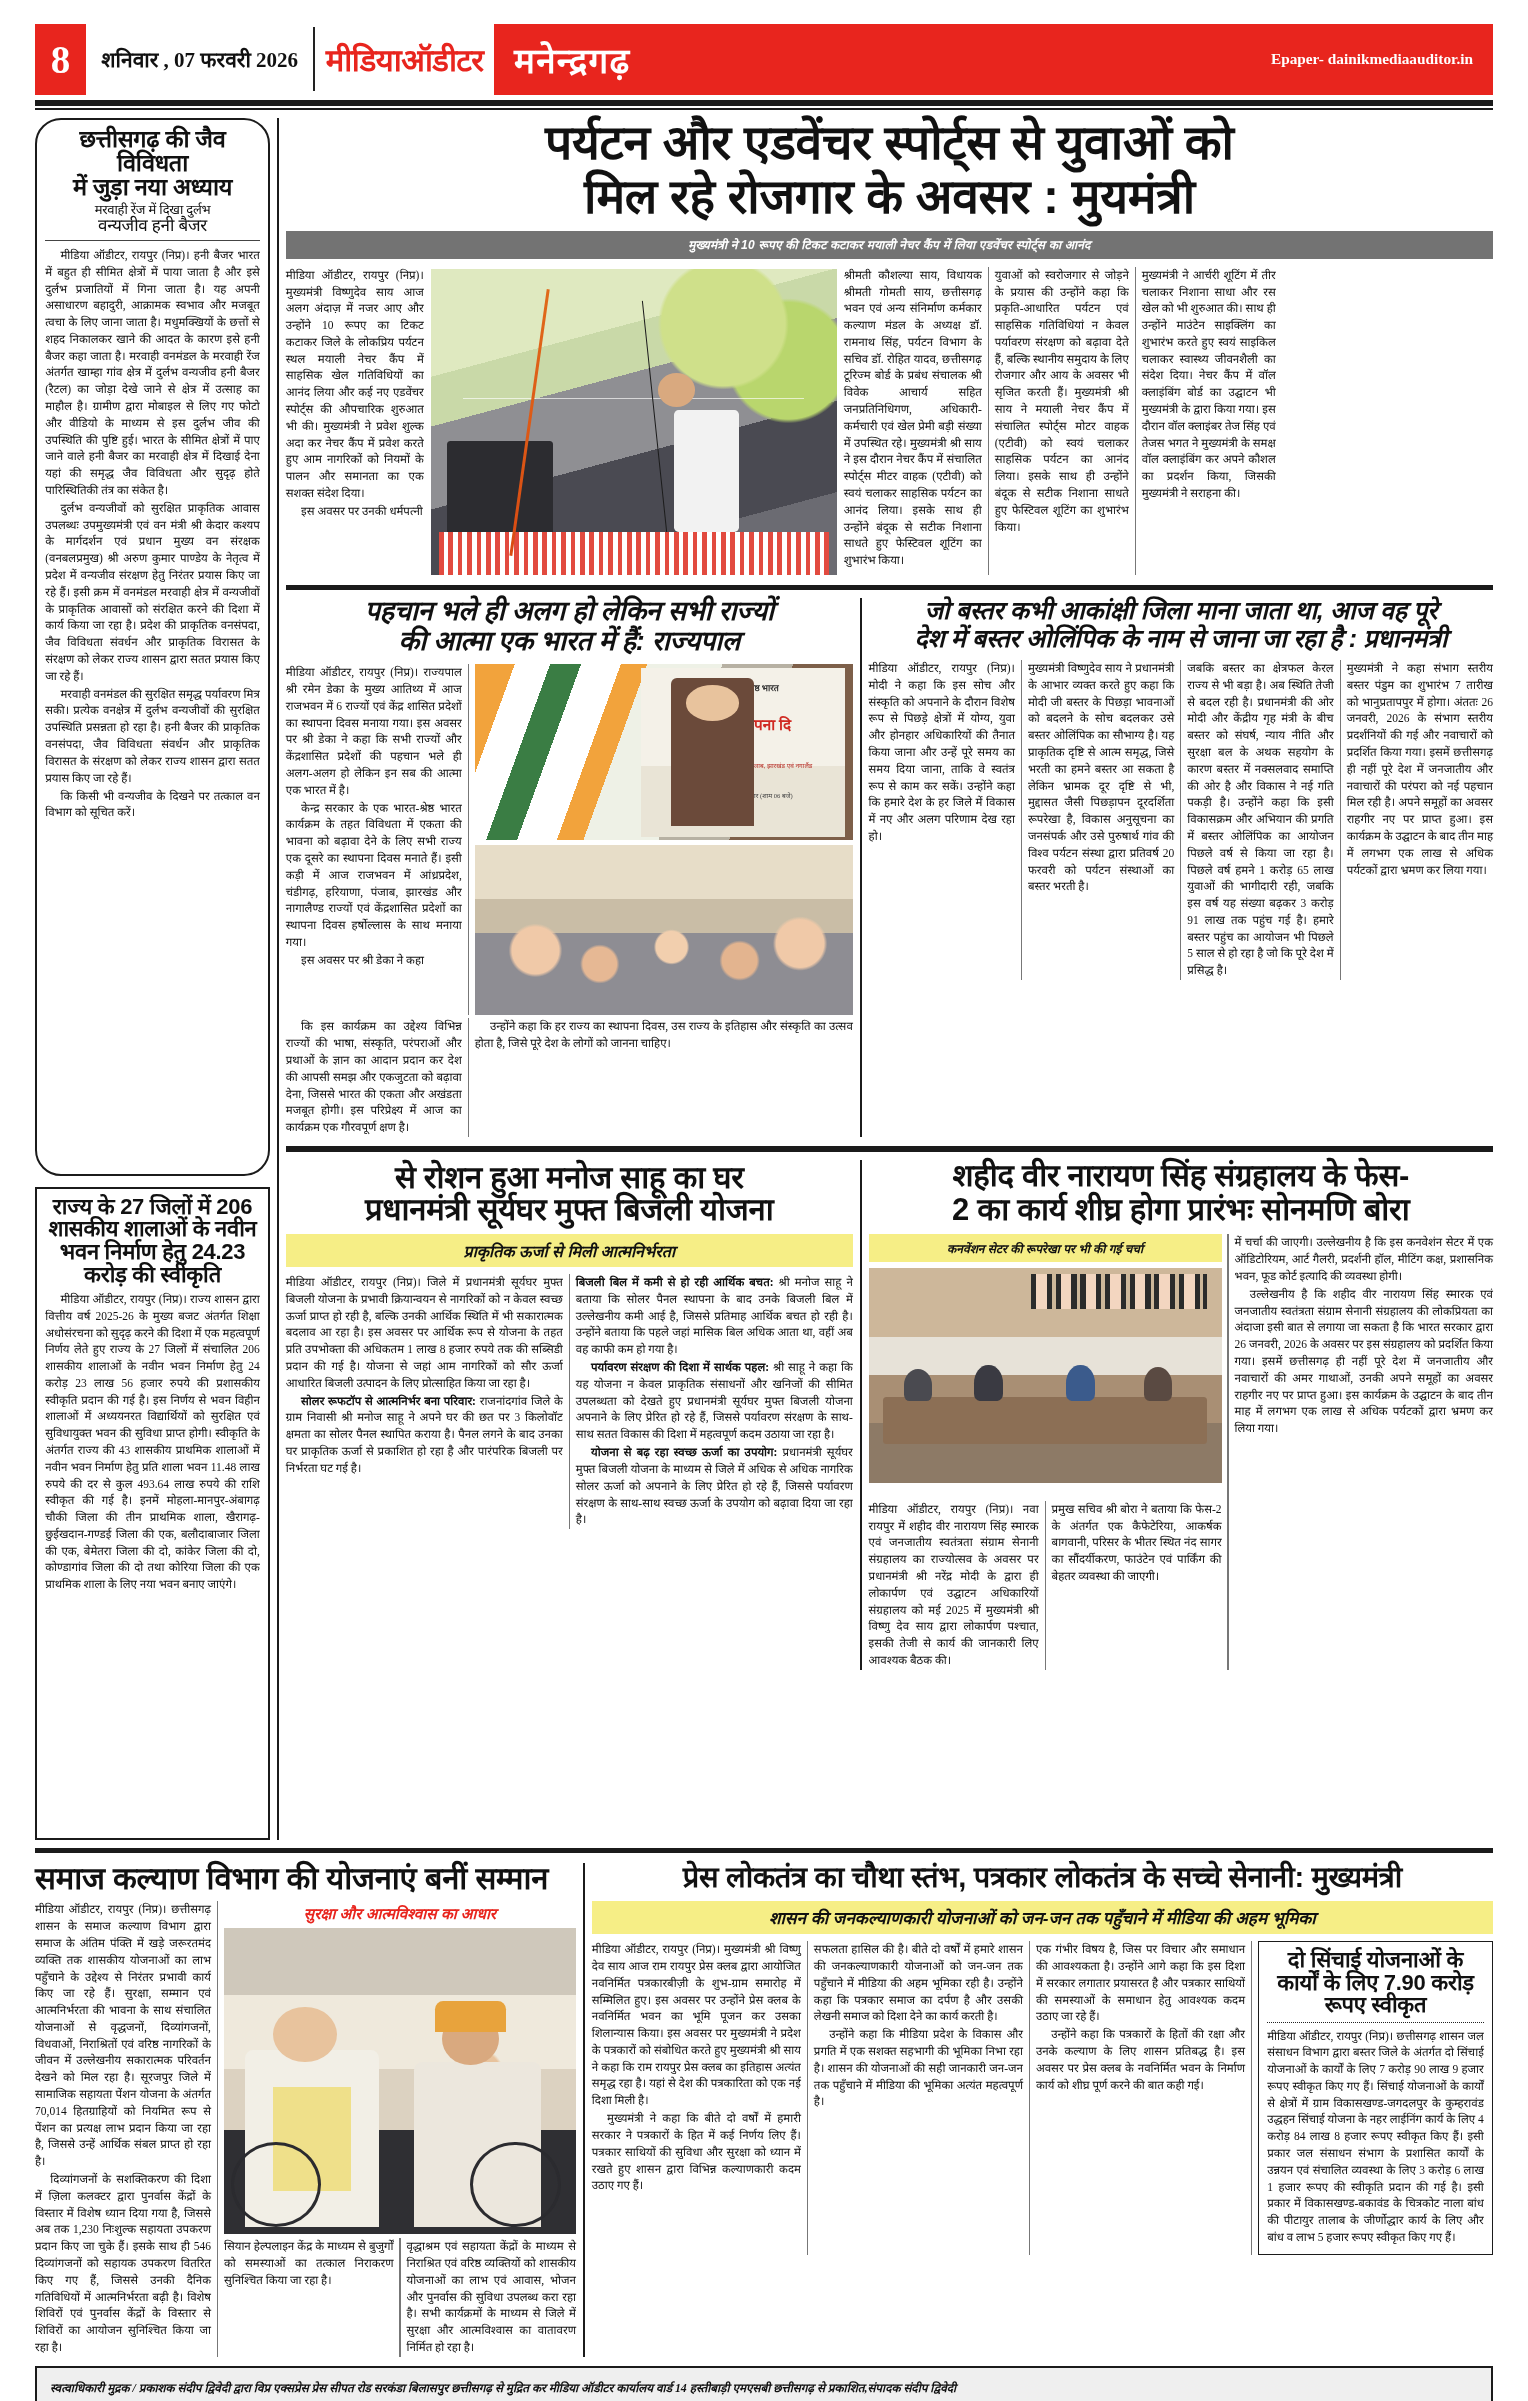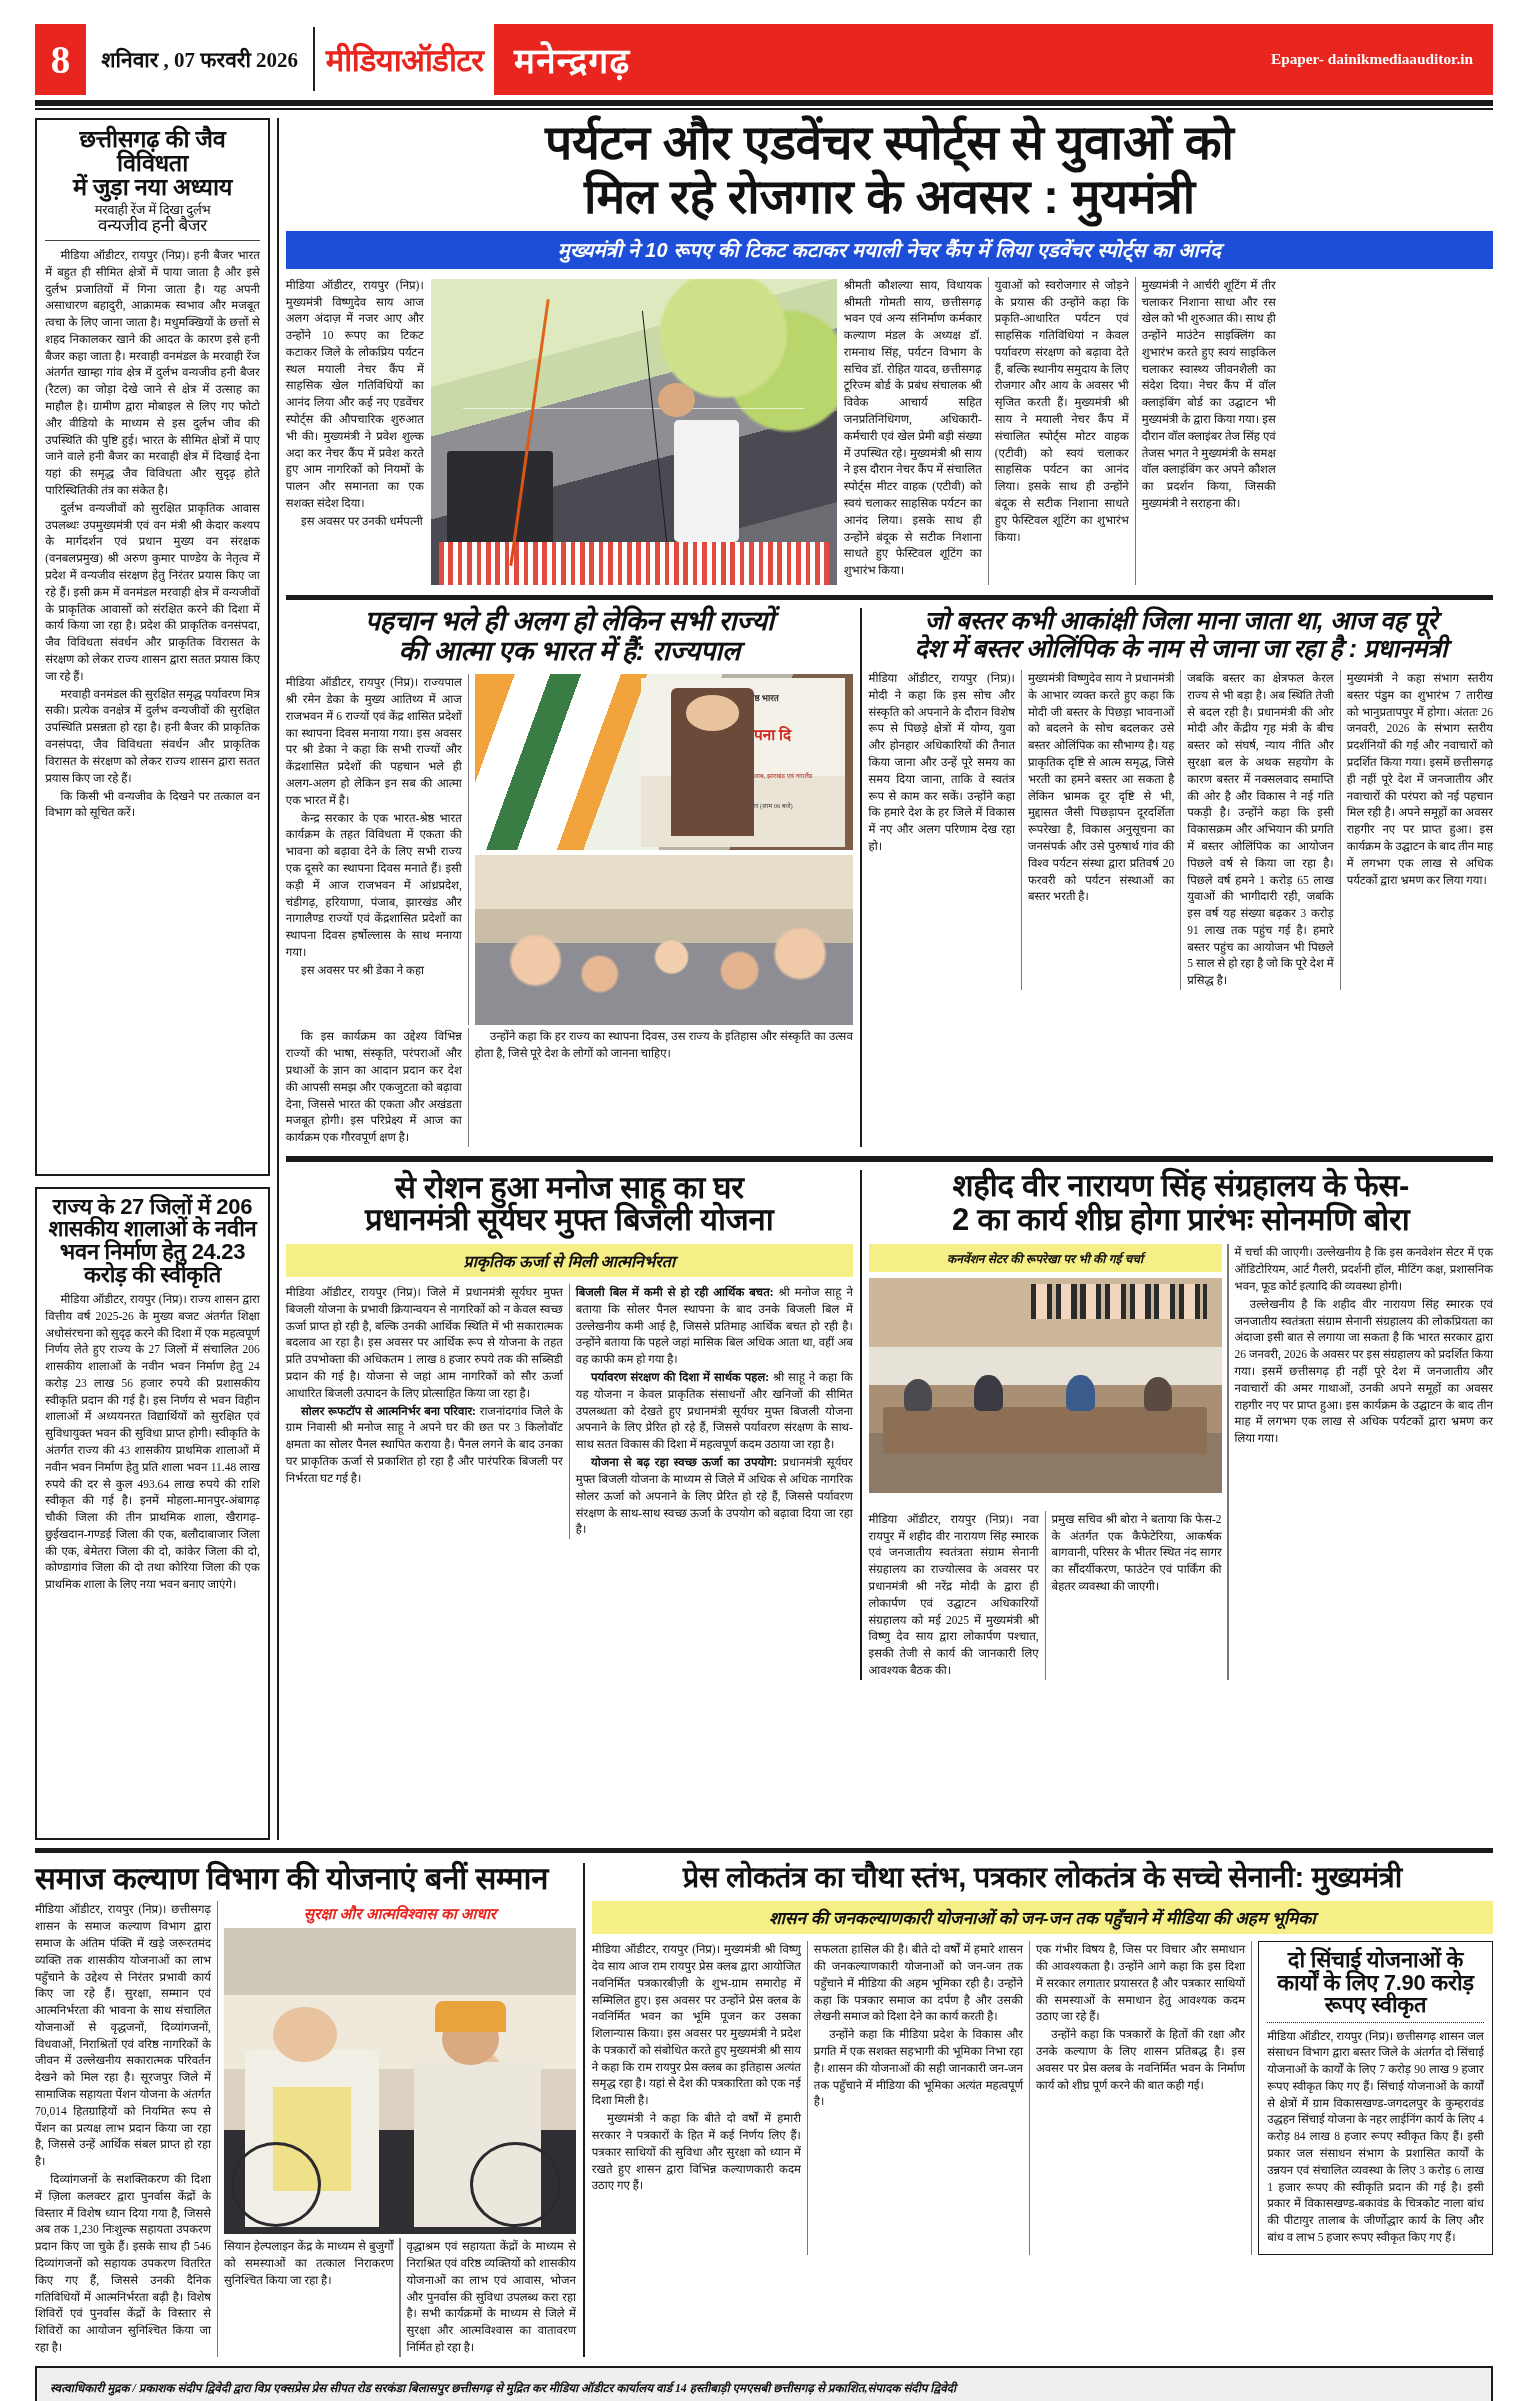--- a/index.html
+++ b/index.html
@@ -25,22 +25,22 @@
   .col-text{font-size:11.5px;line-height:1.46;text-align:justify;color:#111;
             font-family:"Liberation Serif",serif;}
   .col-text p{margin:0 0 1.2px 0;text-indent:15.3px;}
   .col-text p.noind{text-indent:0;}
   .sub-b{font-weight:700;}
 
   .hl{font-weight:700;color:#111;font-family:"Liberation Sans",sans-serif;
       line-height:1.03;text-align:center;letter-spacing:-0.3px;}
   .hl-italic{font-style:italic;}
 
-  .redband{background:#1d4ed8;color:#fff;font-weight:700;text-align:center;
-           font-family:"Liberation Sans",sans-serif;font-style:italic;font-size:20px;padding:5.3px 3.5px;letter-spacing:0.2px;}
+  .redband{background:#737373;color:#fff;font-weight:700;text-align:center;
+           font-family:"Liberation Sans",sans-serif;font-style:italic;font-size:12px;padding:5.3px 3.5px;letter-spacing:0.2px;}
   .yellowband{background:#F6EE86;color:#111;font-weight:700;text-align:center;
               font-family:"Liberation Sans",sans-serif;font-style:italic;font-size:16px;padding:5.3px 3.5px;}
   .redsub{color:#E8251E;font-weight:700;font-style:italic;text-align:center;
           font-family:"Liberation Sans",sans-serif;font-size:15.3px;}
   .divider-h-thin{height:1.2px;background:#444;}
 
   
   .photo{position:relative;overflow:hidden;background:#cfd6d0;}
 
   
@@ -99,21 +99,21 @@
       <div class="cityname">मनेन्द्रगढ़</div>
       <div class="epaper">Epaper- dainikmediaauditor.in</div>
     </div>
   </div>
   <div class="rule-thick"></div>
   <div class="rule-thin"></div>
 
   <div class="row">
 
     <div style="width:235px;flex:none;">
-      <div class="boxstory" style="height:1040px;overflow:hidden;">
+      <div class="boxstory" style="height:1040px;overflow:hidden;border-radius:26px;">
         <div class="hl" style="font-size:23.5px;">छत्तीसगढ़ की जैव विविधता</div>
         <div class="hl" style="font-size:23.5px;">में जुड़ा नया अध्याय</div>
         <div class="hl" style="font-size:13px;font-weight:400;margin-top:3.5px;">मरवाही रेंज में दिखा दुर्लभ</div>
         <div class="hl" style="font-size:17px;font-weight:400;">वन्यजीव हनी बैजर</div>
         <div class="divider-h-thin" style="margin:5.9px 0;"></div>
         <div class="col-text">
           <p>मीडिया ऑडीटर, रायपुर (निप्र)। हनी बैजर भारत में बहुत ही सीमित क्षेत्रों में पाया जाता है और इसे दुर्लभ प्रजातियों में गिना जाता है। यह अपनी असाधारण बहादुरी, आक्रामक स्वभाव और मजबूत त्वचा के लिए जाना जाता है। मधुमक्खियों के छत्तों से शहद निकालकर खाने की आदत के कारण इसे हनी बैजर कहा जाता है। मरवाही वनमंडल के मरवाही रेंज अंतर्गत खाम्हा गांव क्षेत्र में दुर्लभ वन्यजीव हनी बैजर (रैटल) का जोड़ा देखे जाने से क्षेत्र में उत्साह का माहौल है। ग्रामीण द्वारा मोबाइल से लिए गए फोटो और वीडियो के माध्यम से इस दुर्लभ जीव की उपस्थिति की पुष्टि हुई। भारत के सीमित क्षेत्रों में पाए जाने वाले हनी बैजर का मरवाही क्षेत्र में दिखाई देना यहां की समृद्ध जैव विविधता और सुदृढ़ होते पारिस्थितिकी तंत्र का संकेत है।</p>
           <p>दुर्लभ वन्यजीवों को सुरक्षित प्राकृतिक आवास उपलब्धः उपमुख्यमंत्री एवं वन मंत्री श्री केदार कश्यप के मार्गदर्शन एवं प्रधान मुख्य वन संरक्षक (वनबलप्रमुख) श्री अरुण कुमार पाण्डेय के नेतृत्व में प्रदेश में वन्यजीव संरक्षण हेतु निरंतर प्रयास किए जा रहे हैं। इसी क्रम में वनमंडल मरवाही क्षेत्र में वन्यजीवों के प्राकृतिक आवासों को संरक्षित करने की दिशा में कार्य किया जा रहा है। प्रदेश की प्राकृतिक वनसंपदा, जैव विविधता संवर्धन और प्राकृतिक विरासत के संरक्षण को लेकर राज्य शासन द्वारा सतत प्रयास किए जा रहे हैं।</p>
           <p>मरवाही वनमंडल की सुरक्षित समृद्ध पर्यावरण मित्र सकी। प्रत्येक वनक्षेत्र में दुर्लभ वन्यजीवों की सुरक्षित उपस्थिति प्रसन्नता हो रहा है। हनी बैजर की प्राकृतिक वनसंपदा, जैव विविधता संवर्धन और प्राकृतिक विरासत के संरक्षण को लेकर राज्य शासन द्वारा सतत प्रयास किए जा रहे हैं।</p>
           <p>कि किसी भी वन्यजीव के दिखने पर तत्काल वन विभाग को सूचित करें।</p>

